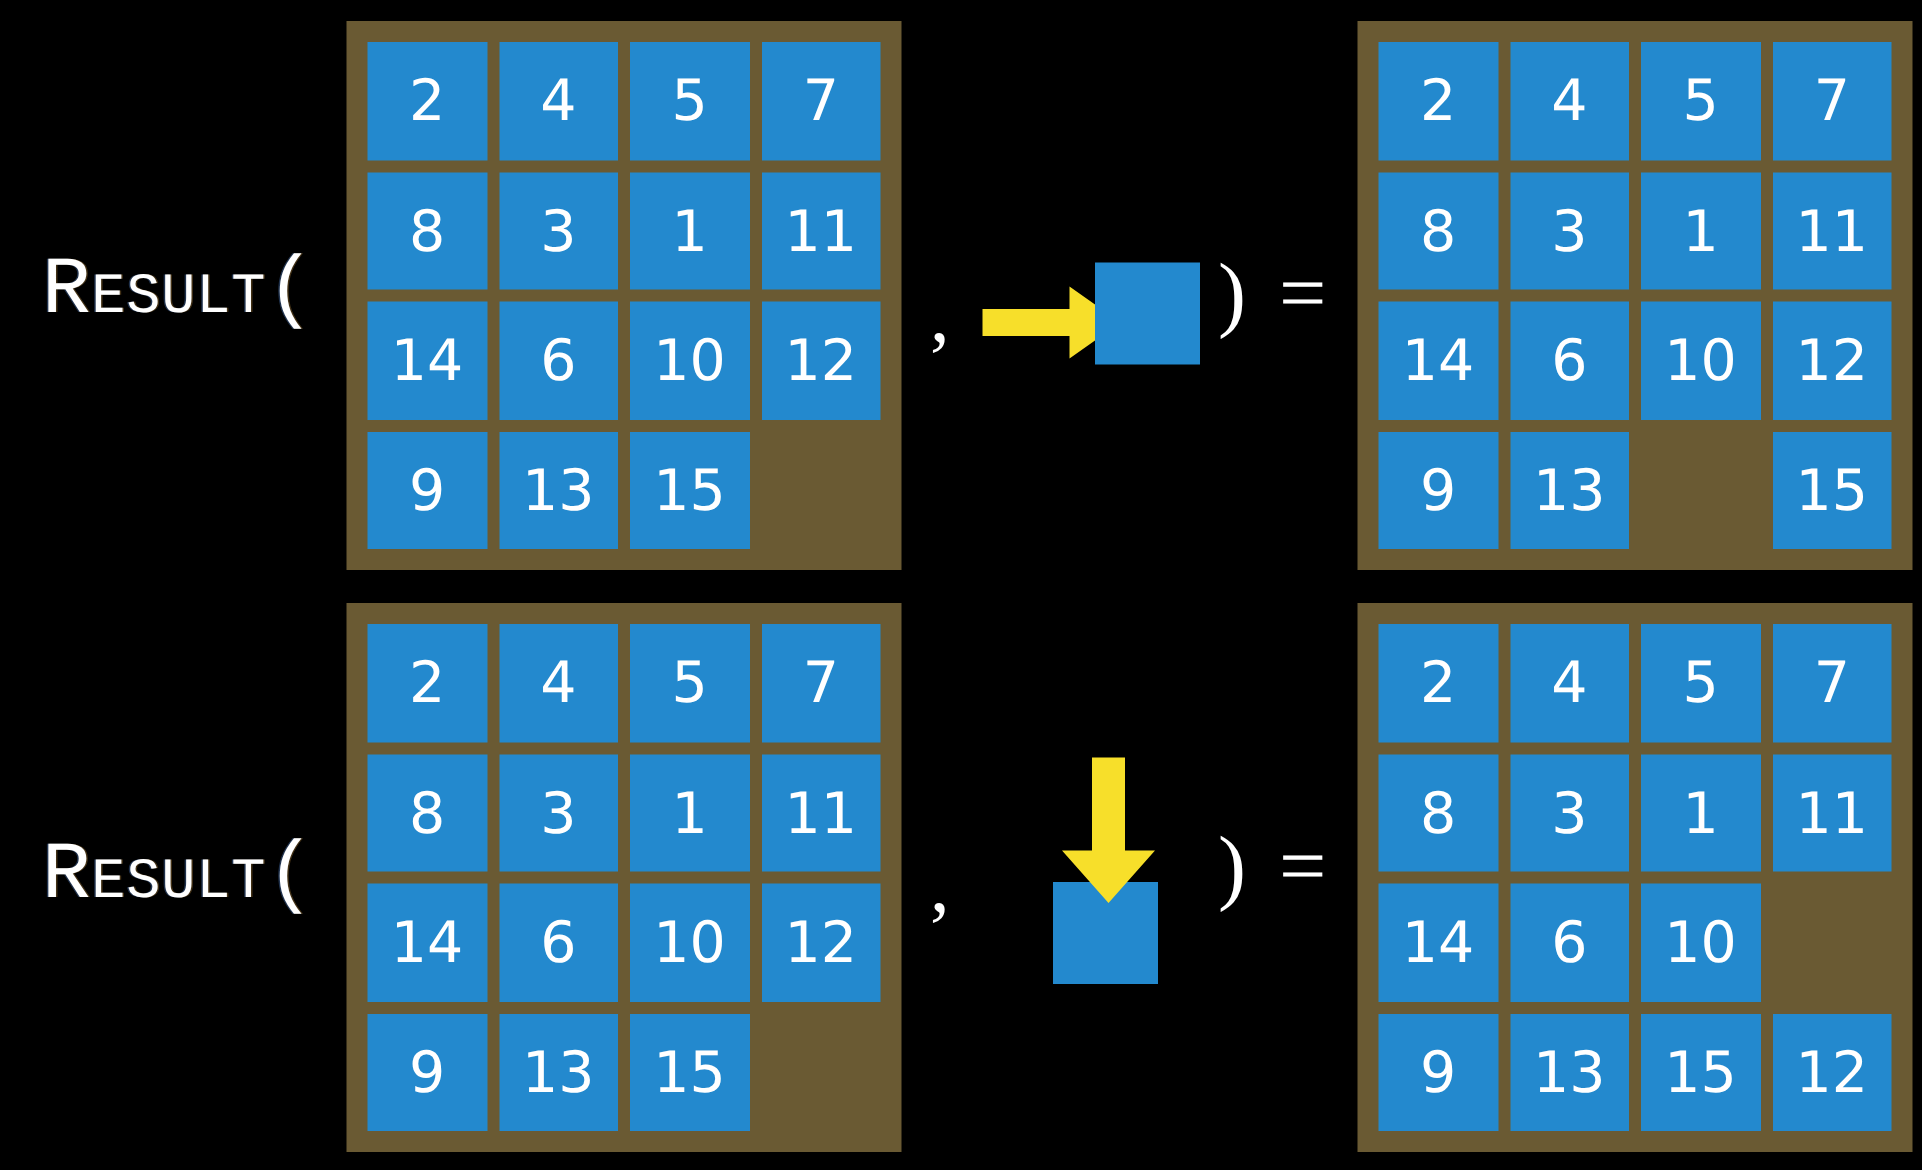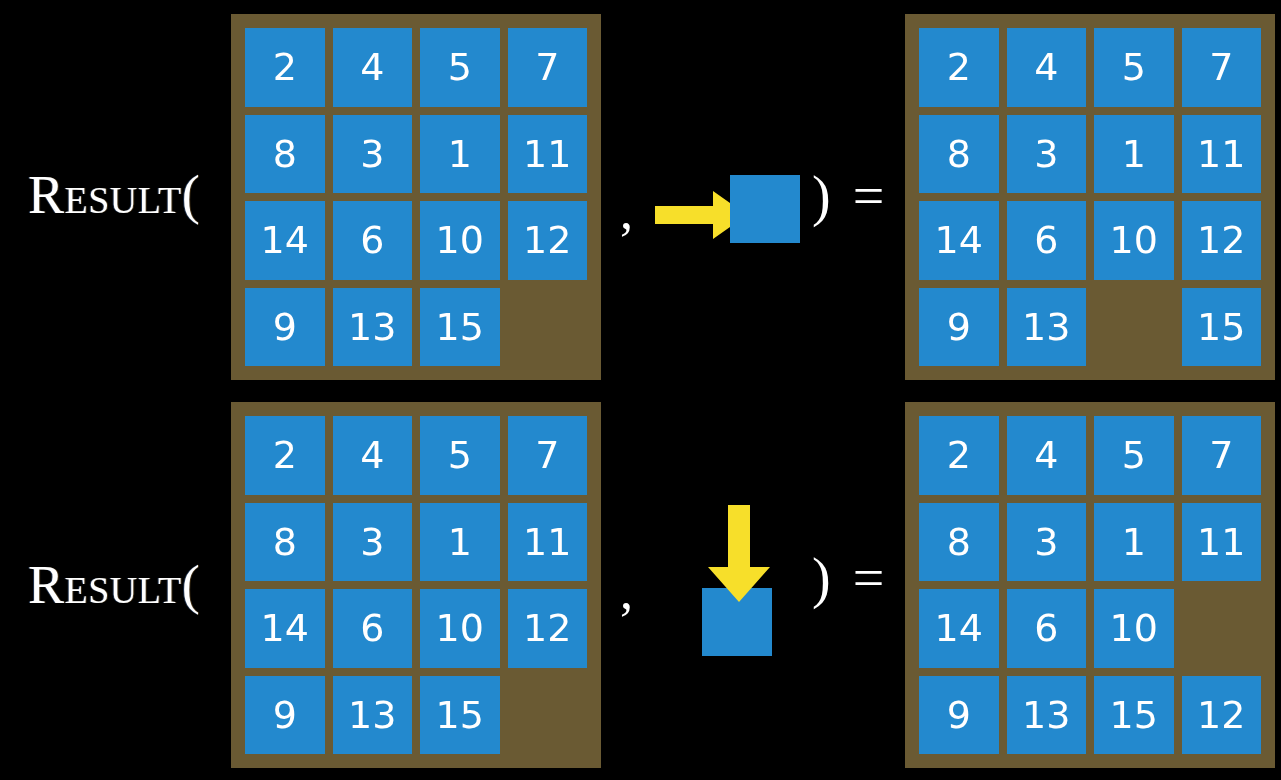--- a/index.html
+++ b/index.html
@@ -31,21 +31,21 @@
   .eq-row.row-1 { top: 0px; }
   .eq-row.row-2 { top: 390px; }
 
   
   .result-label {
     position: absolute;
     left: 28px;
     top: 50%;
     transform: translateY(-50%);
     color: #ffffff;
-    font-family: Liberation Serif, serif;
+    font-family: Liberation Mono, monospace;
     font-variant: small-caps;
     font-size: 54px;
     line-height: 1;
     letter-spacing: 0.5px;
     white-space: nowrap;
     text-shadow: 1px 0 0 rgba(120,90,40,0.55), -1px 0 0 rgba(70,110,170,0.45);
   }
 
   
   .comma {

